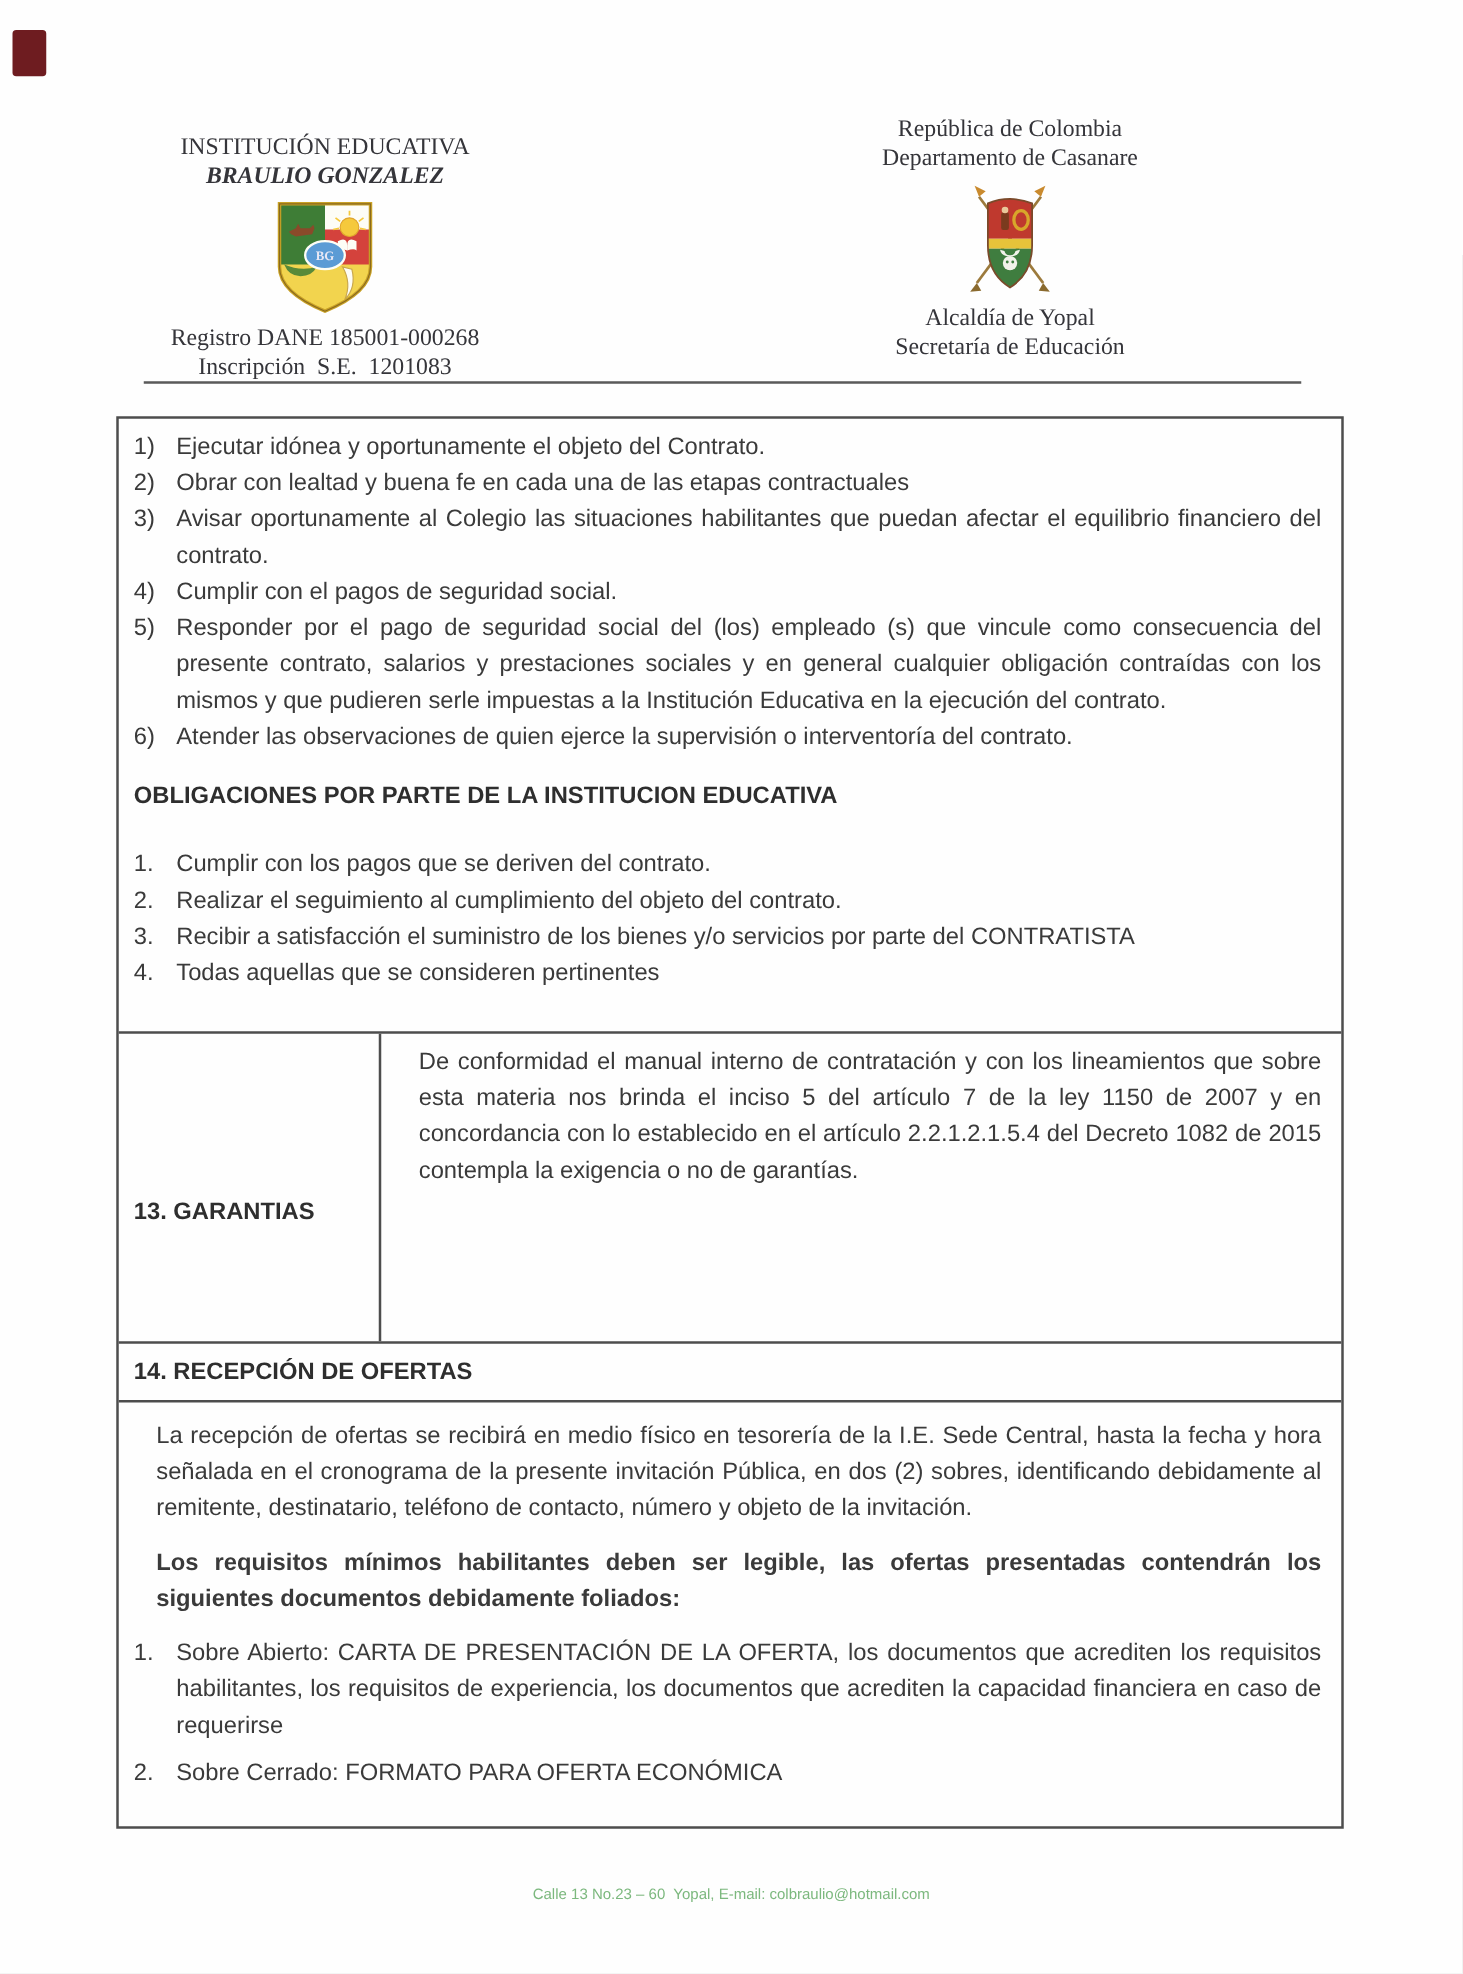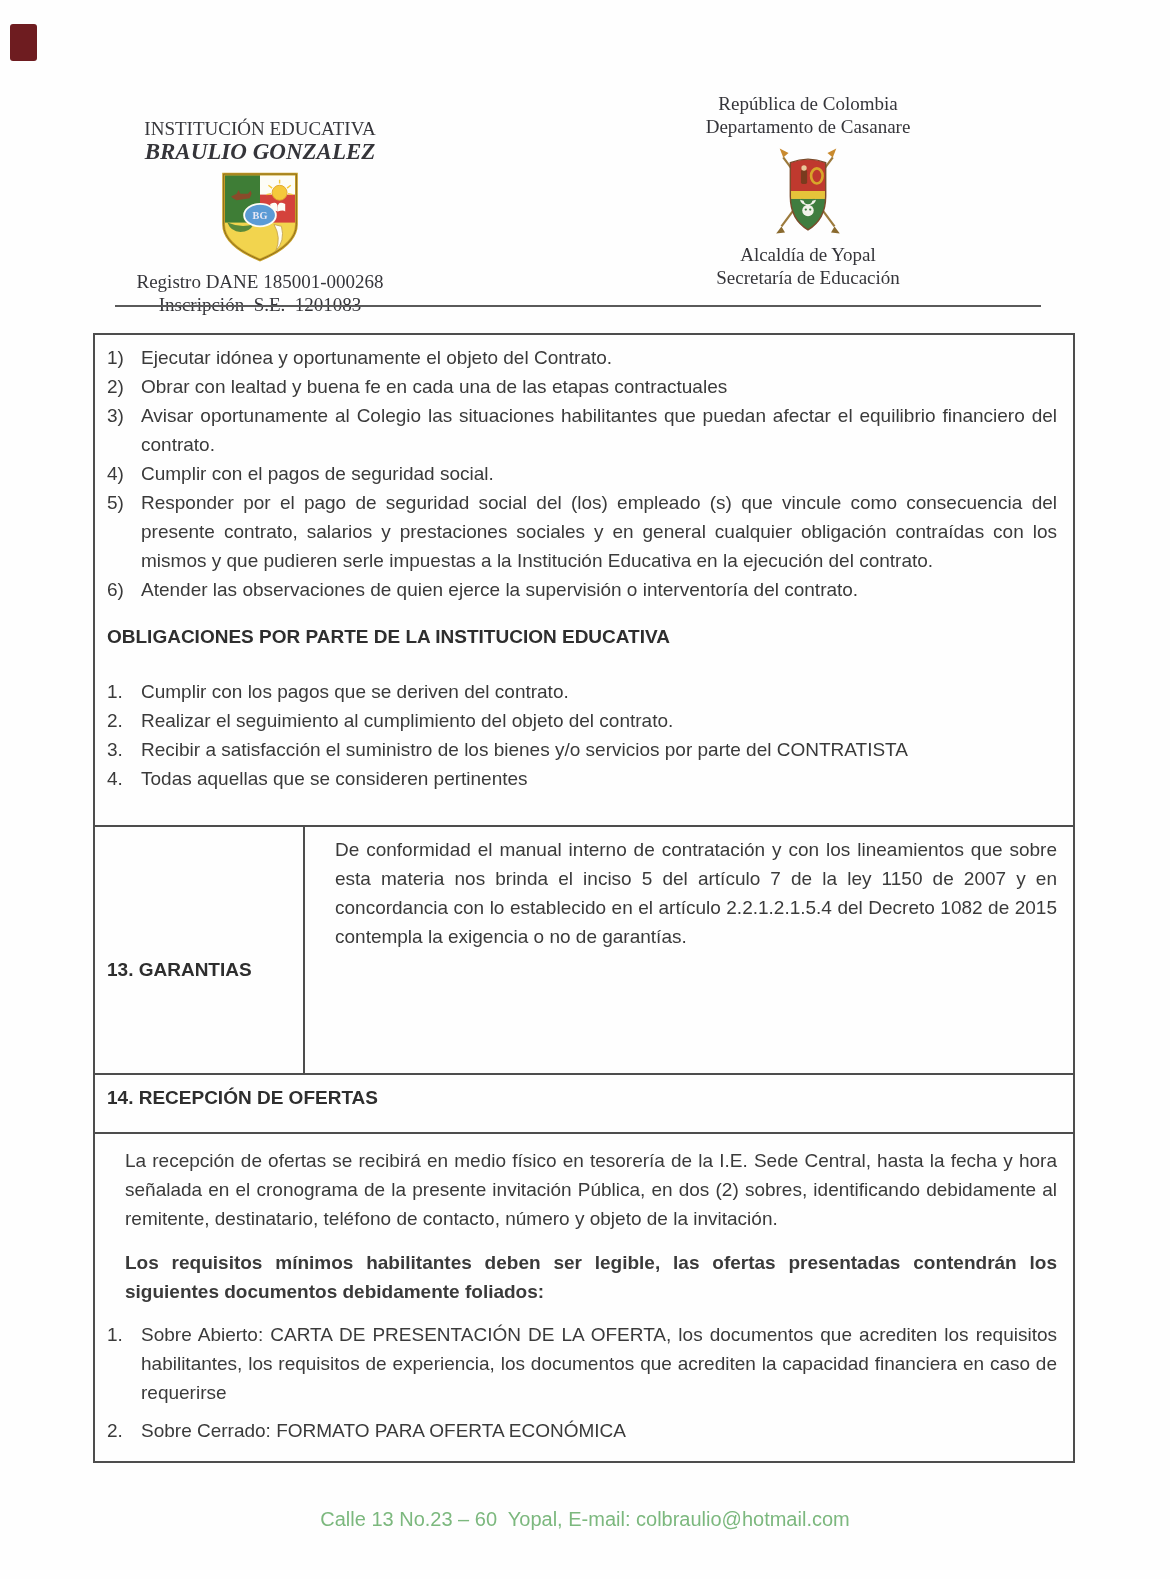--- a/index.html
+++ b/index.html
@@ -11,24 +11,24 @@
     color:#3d3d3d;
   }
   
   .corner-mark {
     position:absolute; left:10px; top:24px; width:27px; height:37px;
     background:#6e1c20; border-radius:3px;
   }
   
   .hdr { position:absolute; text-align:center;
          font-family:"Liberation Serif", serif; color:#35353a; }
-  .hdr-left  { left:105px; top:117px; width:310px; }
+  .hdr-left  { left:105px; top:106px; width:310px; }
   .hdr-right { left:683px; top:92px; width:250px; }
   .hdr .l1 { font-size:19px; line-height:23px; }
-  .hdr .l2 { font-size:23px; line-height:23px; font-weight:bold; font-style:italic; }
+  .hdr .l2 { font-size:19px; line-height:23px; font-weight:bold; font-style:italic; }
   .hdr .reg { font-size:19px; line-height:23px; }
   .hdr svg { display:block; margin:7px auto 6px auto; }
   .hdr-rule {
     position:absolute; left:115px; top:305px; width:926px; height:0;
     border-top:2px solid #5a5a5a;
   }
   
   .doc-box {
     position:absolute; left:93px; top:333px; width:982px; height:1130px;
     border:2px solid #4d4d4d;
@@ -44,34 +44,34 @@
   .list-b { margin-top:26px; }
   .row-gar { height:248px; border-top:2px solid #4d4d4d; display:flex; }
   .gar-label-cell {
     flex:0 0 210px; border-right:2px solid #4d4d4d;
     padding:128px 6px 0 12px; font-weight:bold; color:#2e2e2e;
   }
   .gar-text-cell { flex:1; padding:8px 16px 0 30px; }
   .gar-text-cell p { text-align:justify; }
   .gar-text-cell p + p { margin-top:29px; }
   .row-rhead {
-    height:59px; border-top:2px solid #4d4d4d;
+    height:47px; border-top:2px solid #4d4d4d;
     padding:8px 16px 0 12px; font-weight:bold; color:#2e2e2e;
   }
   .row-rbody { flex:1; border-top:2px solid #4d4d4d; padding:12px 16px 0 12px; }
   .row-rbody p { text-align:justify;margin-left:18px; }
   .p2 { margin-top:15px;font-weight:bold; }
   .rlist .li { margin-top:14px; }
   .rlist .li + .li { margin-top:9px; }
   .rlist { margin-top:0; }
   .rlist .li:first-child { margin-top:14px; }
   
   .footer {
     position:absolute; left:0; top:1508px; width:100%;
-    text-align:center; font-size:20px; color:#7cb87e;
+    text-align:center; font-size:12px; color:#7cb87e;
   }
 </style>
 </head>
 <body>
 
 <div class="page">
 
   <div class="corner-mark"></div>
 
   <div class="hdr hdr-left">

